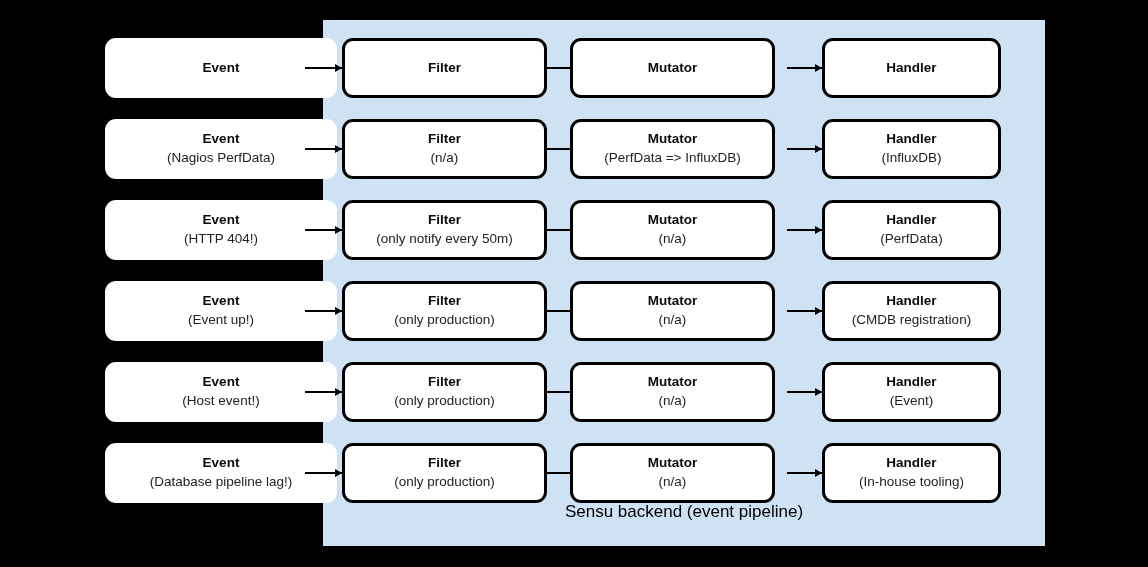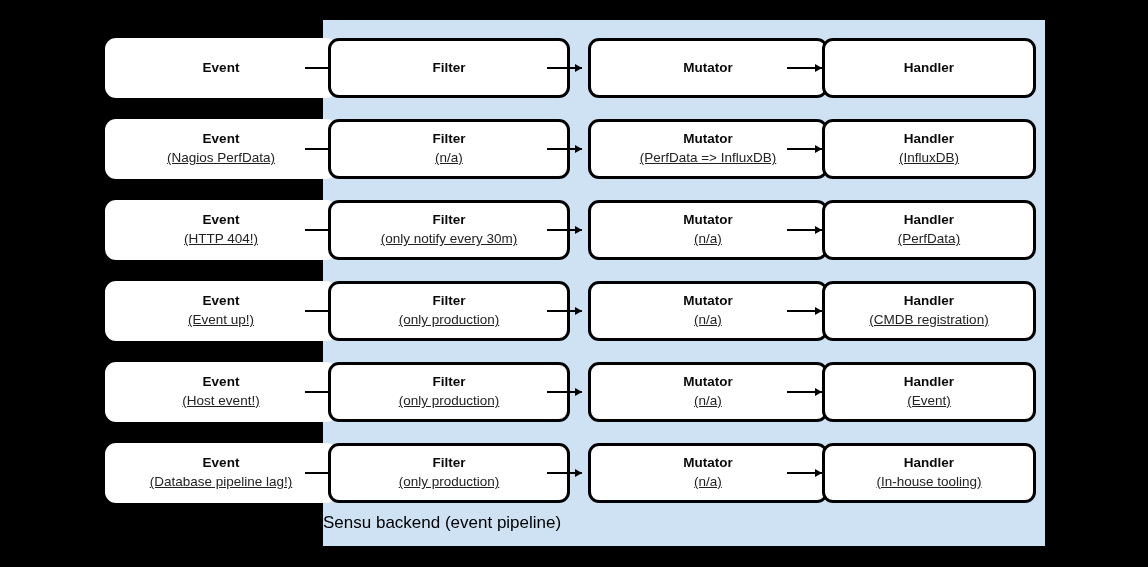--- a/index.html
+++ b/index.html
@@ -20,22 +20,22 @@
     left: 323px;
     top: 20px;
     width: 722px;
     height: 526px;
     background: #cfe2f3;
   }
   #backend-caption {
     position: absolute;
     left: 0;
     right: 0;
-    bottom: 13px;
-    text-align: left;
+    bottom: 24px;
+    text-align: center;
     font-size: 17px;
     color: #000000;
   }
   .row {
     position: absolute;
     left: 0;
     width: 100%;
     height: 60px;
   }
   .node {
@@ -49,32 +49,31 @@
     flex-direction: column;
     align-items: center;
     justify-content: center;
     text-align: center;
     line-height: 1.4;
   }
   .node.bordered {
     border: 3px solid #000000;
   }
   .col-event   { left: 105px; width: 232px; }
-  .col-filter  { left: 328px; width: 242px; }
-  .col-mutator { left: 588px; width: 240px; }
-  .col-handler { left: 822px; width: 214px; }
+  .col-filter  { left: 342px; width: 205px; }
+  .col-mutator { left: 570px; width: 205px; }
+  .col-handler { left: 822px; width: 179px; }
   .title {
     font-weight: bold;
     font-size: 13.5px;
     color: #0a0a0a;
   }
   .subtitle {
     font-size: 13.5px;
     color: #222222;
-    text-decoration: underline;
   }
   .arrow {
     position: absolute;
     top: 29px;
     height: 2px;
     background: #000000;
   }
   .arrow::after {
     content: "";
     position: absolute;
@@ -144,21 +143,21 @@
   </div>
 
   <div class="row" style="top:200px">
     <div class="node plain col-event">
       <div class="title">Event</div>
       <div class="subtitle">(HTTP 404!)</div>
     </div>
     <div class="arrow a1"></div>
     <div class="node bordered col-filter">
       <div class="title">Filter</div>
-      <div class="subtitle">(only notify every 30m)</div>
+      <div class="subtitle">(only notify every 50m)</div>
     </div>
     <div class="arrow a2"></div>
     <div class="node bordered col-mutator">
       <div class="title">Mutator</div>
       <div class="subtitle">(n/a)</div>
     </div>
     <div class="arrow a3"></div>
     <div class="node bordered col-handler">
       <div class="title">Handler</div>
       <div class="subtitle">(PerfData)</div>

